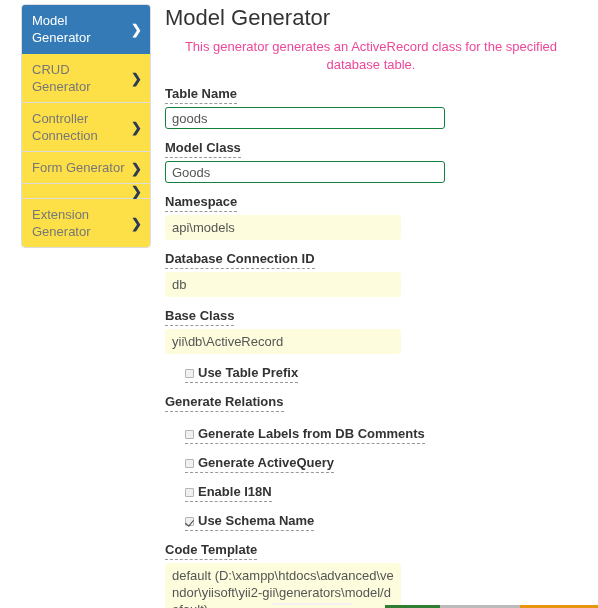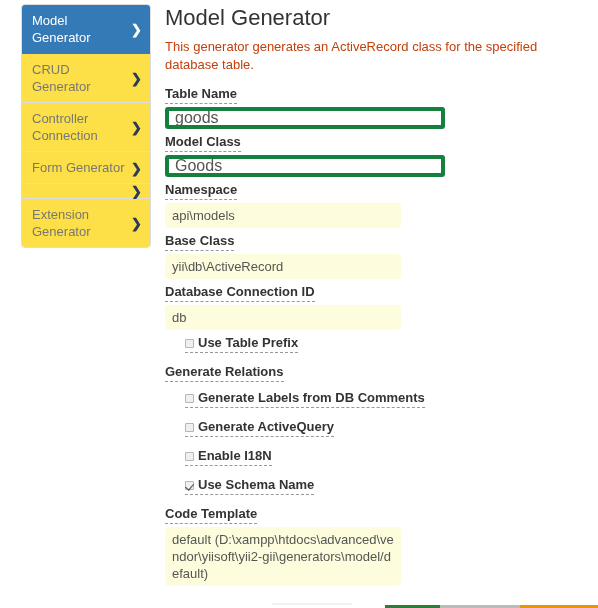--- a/index.html
+++ b/index.html
@@ -68,50 +68,51 @@
   }
   .page-title {
     font-size: 22px;
     font-weight: normal;
     color: #333333;
     margin: 0 0 6px 0;
     line-height: 28px;
   }
   .page-desc {
     font-size: 13px;
-    color: #c2410c;
+    color: #ec4899;
     line-height: 18px;
     margin: 0 0 10px 0;
     width: 412px;
-  }
-
-  .form-group { margin-bottom: 3px; }
+    text-align: center;
+  }
+
+  .form-group { margin-bottom: 9px; }
 
   .field-label {
     display: inline-block;
     font-size: 13px;
     font-weight: bold;
     color: #333333;
     line-height: 16px;
     border-bottom: 1px dashed #999999;
     padding-bottom: 1px;
     margin-bottom: 3px;
     cursor: help;
   }
 
   .input-text {
     display: block;
     width: 280px;
     height: 22px;
     padding: 2px 6px;
-    font-size: 16px;
+    font-size: 13px;
     font-family: "Liberation Sans", sans-serif;
     color: #555555;
     background: #ffffff;
-    border: 4px solid #15803d;
+    border: 1px solid #15803d;
     border-radius: 3px;
     outline: none;
   }
   .input-auto {
     display: block;
     width: 236px;
     min-height: 22px;
     padding: 3px 6px;
     font-size: 13px;
     font-family: "Liberation Sans", sans-serif;
@@ -238,27 +239,27 @@
         <label class="field-label">Model Class</label>
         <input class="input-text" type="text" value="Goods" style="">
       </div>
 
       <div class="form-group">
         <label class="field-label">Namespace</label>
         <div class="input-auto">api\models</div>
       </div>
 
       <div class="form-group">
+        <label class="field-label">Database Connection ID</label>
+        <div class="input-auto">db</div>
+      </div>
+
+      <div class="form-group">
         <label class="field-label">Base Class</label>
         <div class="input-auto">yii\db\ActiveRecord</div>
-      </div>
-
-      <div class="form-group">
-        <label class="field-label">Database Connection ID</label>
-        <div class="input-auto">db</div>
       </div>
 
       <div class="checkbox-row">
         <label class="cb-label">
           <span class="cb"></span><span>Use Table Prefix</span>
         </label>
       </div>
 
       <div class="form-group">
         <label class="field-label">Generate Relations</label>

